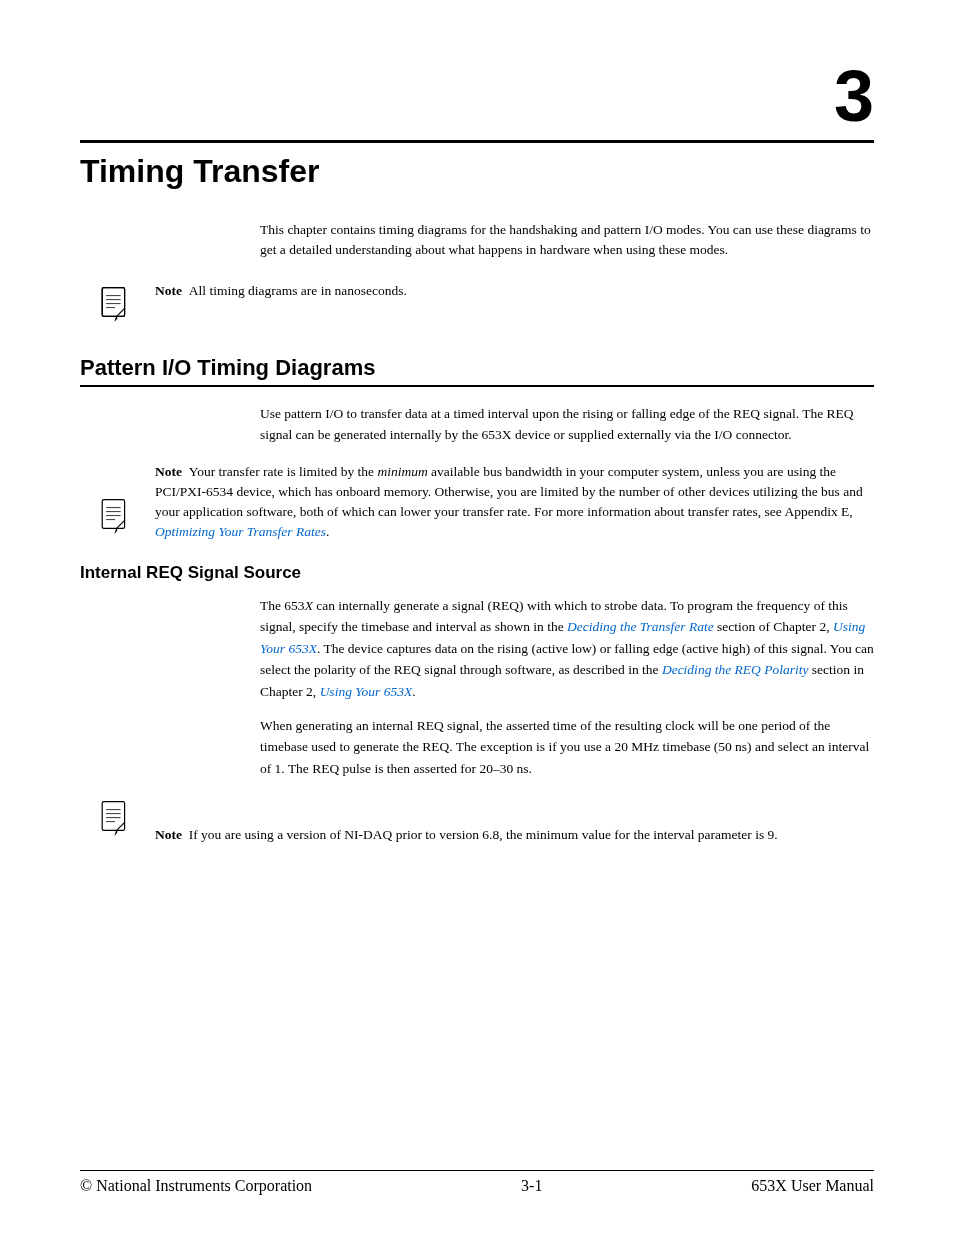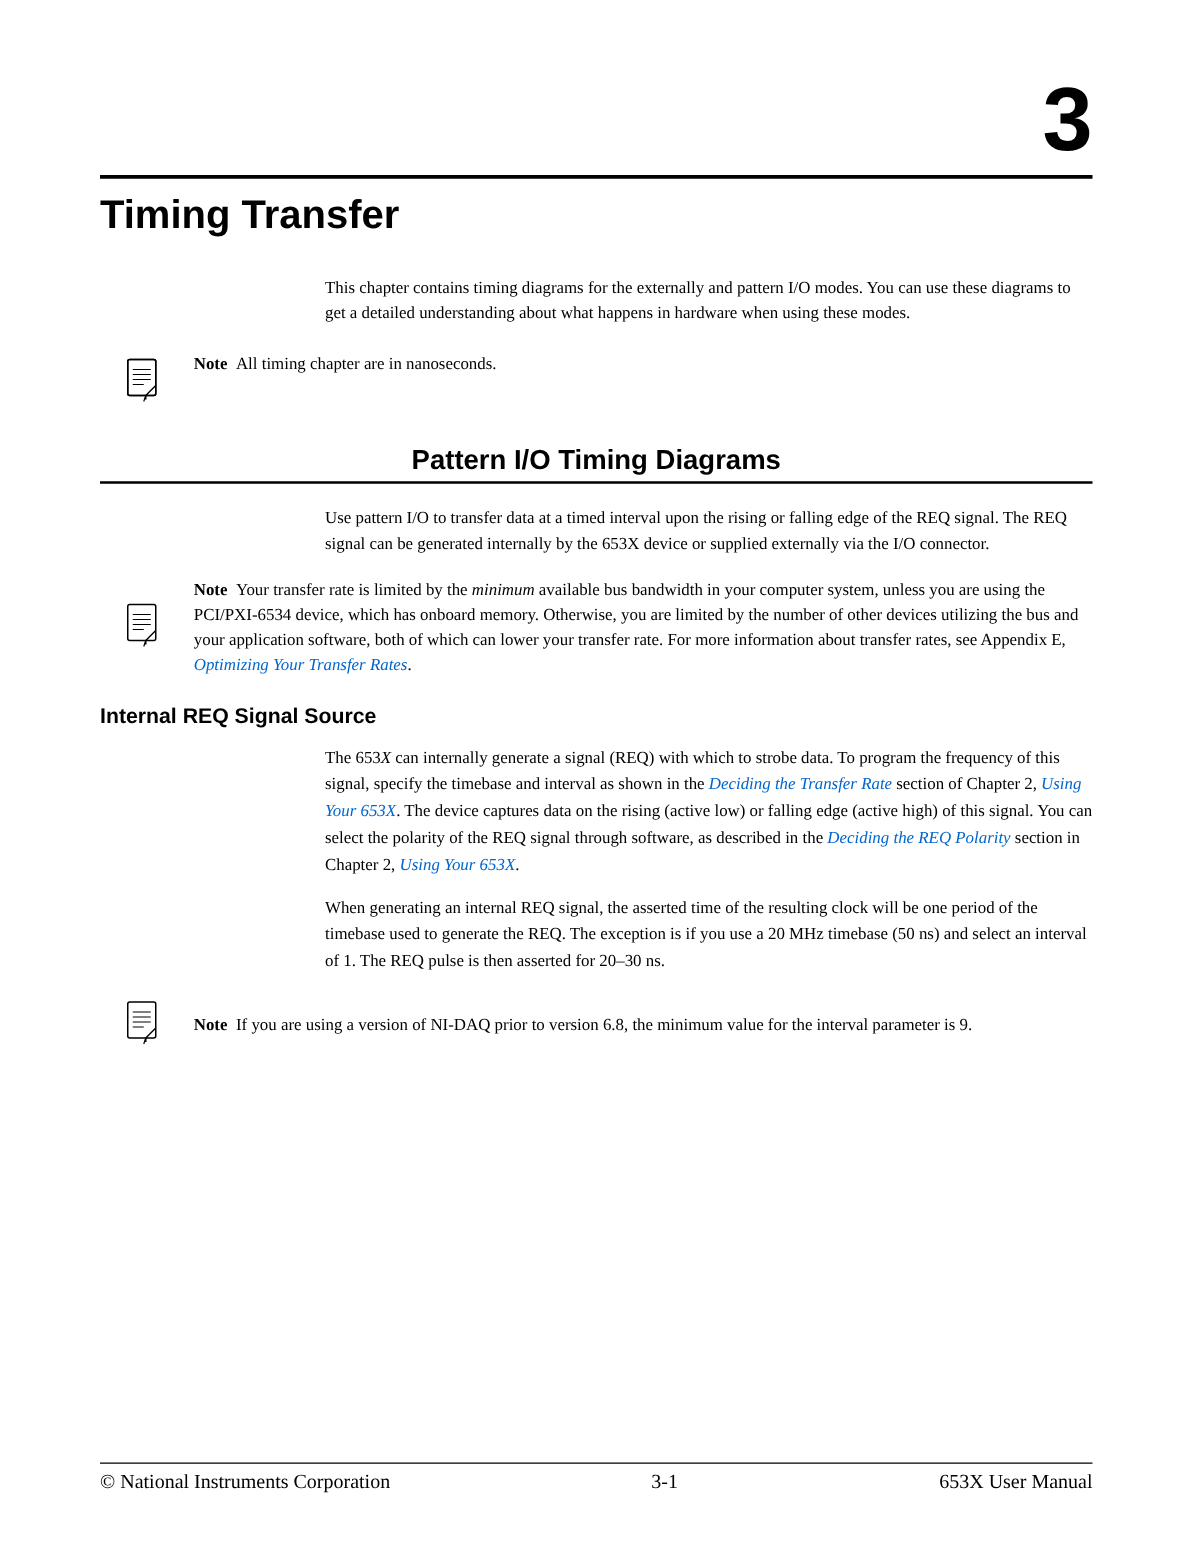--- a/index.html
+++ b/index.html
@@ -88,21 +88,20 @@
     }
 
     .section-title {
       font-size: 22px;
       font-weight: bold;
       font-family: Arial, sans-serif;
       border-bottom: 2px solid #000;
       padding-bottom: 4px;
       margin-bottom: 16px;
       margin-top: 24px;
-      text-align: center;
     }
 
     .section-content {
       margin-left: 180px;
       font-size: 13.5px;
       line-height: 1.6;
       margin-bottom: 16px;
     }
 
     .subsection-title {
@@ -114,21 +113,21 @@
     }
 
     .link-text {
       color: #0066cc;
       text-decoration: none;
       font-style: italic;
     }
 
     .note-wide {
       display: flex;
-      align-items: center;
+      align-items: flex-end;
       margin-bottom: 20px;
       margin-left: 10px;
     }
 
     .note-wide .note-content {
       flex: 1;
     }
 
     .footer {
       position: absolute;
@@ -152,41 +151,41 @@
 <div class="page">
 
   <div class="chapter-header">
     <div style="flex:1; border-bottom: none;"></div>
     <div class="chapter-number">3</div>
   </div>
 
   <div class="chapter-title">Timing Transfer</div>
 
   <div class="intro-text">
-    <p>This chapter contains timing diagrams for the externally and pattern I/O modes. You can use these diagrams to get a detailed understanding about what happens in hardware when using these modes.</p>
+    <p>This chapter contains timing diagrams for the handshaking and pattern I/O modes. You can use these diagrams to get a detailed understanding about what happens in hardware when using these modes.</p>
   </div>
 
   <div class="note-block">
     <div class="note-icon">
       <svg viewBox="0 0 40 50" fill="none" xmlns="http://www.w3.org/2000/svg">
         <rect x="4" y="2" width="28" height="36" rx="2" stroke="#000" stroke-width="1.5" fill="white"></rect>
         <rect x="4" y="2" width="28" height="36" rx="2" stroke="#000" stroke-width="1.5" fill="none"></rect>
 
         <line x1="9" y1="12" x2="27" y2="12" stroke="#000" stroke-width="1"></line>
         <line x1="9" y1="17" x2="27" y2="17" stroke="#000" stroke-width="1"></line>
         <line x1="9" y1="22" x2="27" y2="22" stroke="#000" stroke-width="1"></line>
         <line x1="9" y1="27" x2="20" y2="27" stroke="#000" stroke-width="1"></line>
 
         <line x1="22" y1="38" x2="32" y2="28" stroke="#000" stroke-width="1.5"></line>
         <line x1="22" y1="42" x2="22" y2="38" stroke="#000" stroke-width="1.5"></line>
         <line x1="20" y1="44" x2="22" y2="38" stroke="#000" stroke-width="1.2"></line>
       </svg>
     </div>
     <div class="note-content">
-      <strong>Note</strong>&nbsp;&nbsp;<span>All timing chapter are in nanoseconds.</span>
+      <strong>Note</strong>&nbsp;&nbsp;<span>All timing diagrams are in nanoseconds.</span>
     </div>
   </div>
 
   <div class="section-title">Pattern I/O Timing Diagrams</div>
 
   <div class="section-content">
     <p>Use pattern I/O to transfer data at a timed interval upon the rising or falling edge of the REQ signal. The REQ signal can be generated internally by the 653X device or supplied externally via the I/O connector.</p>
   </div>
 
   <div class="note-wide">

